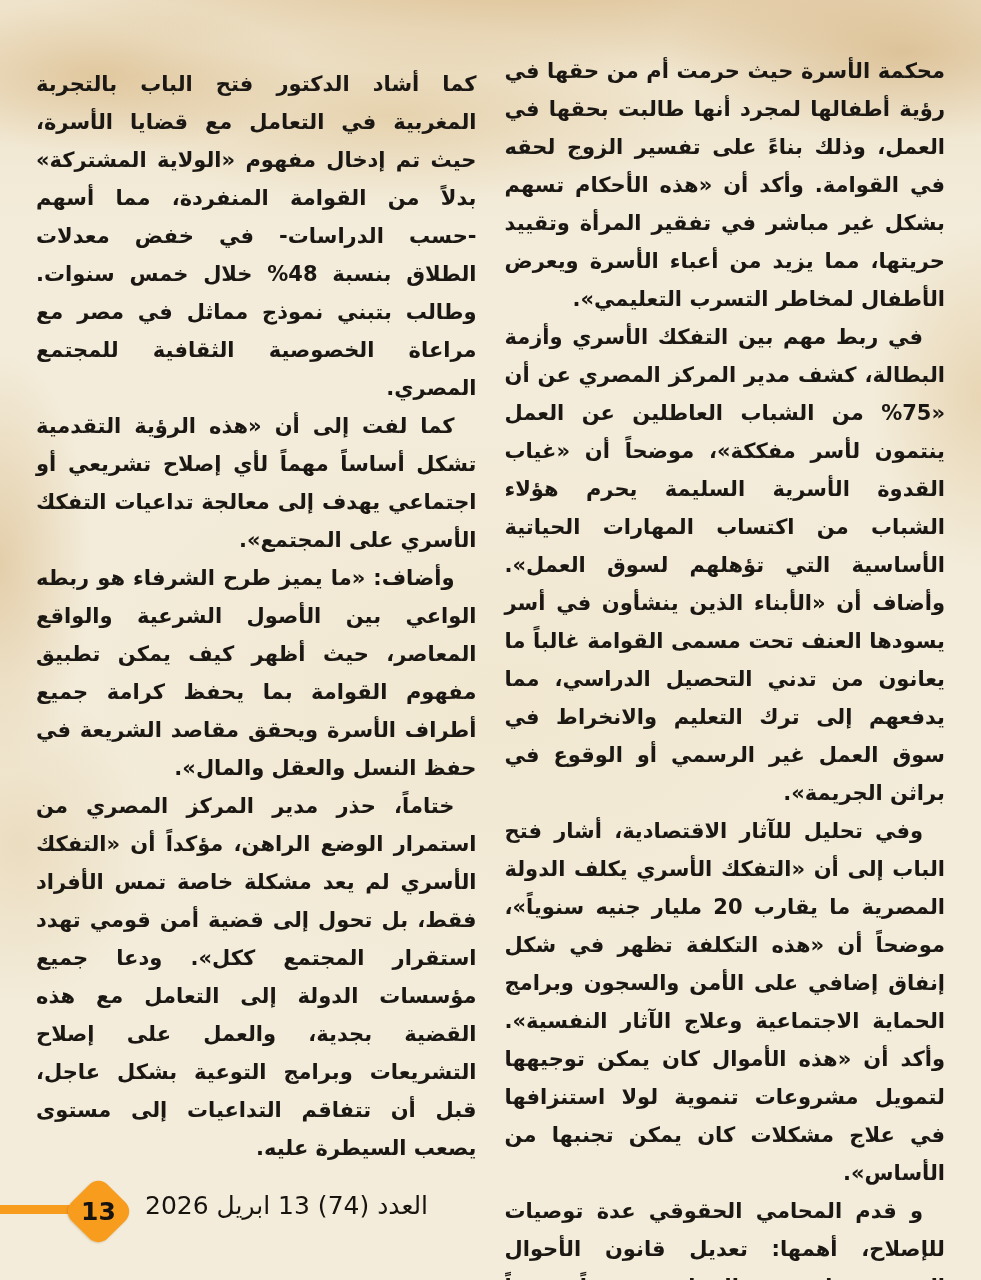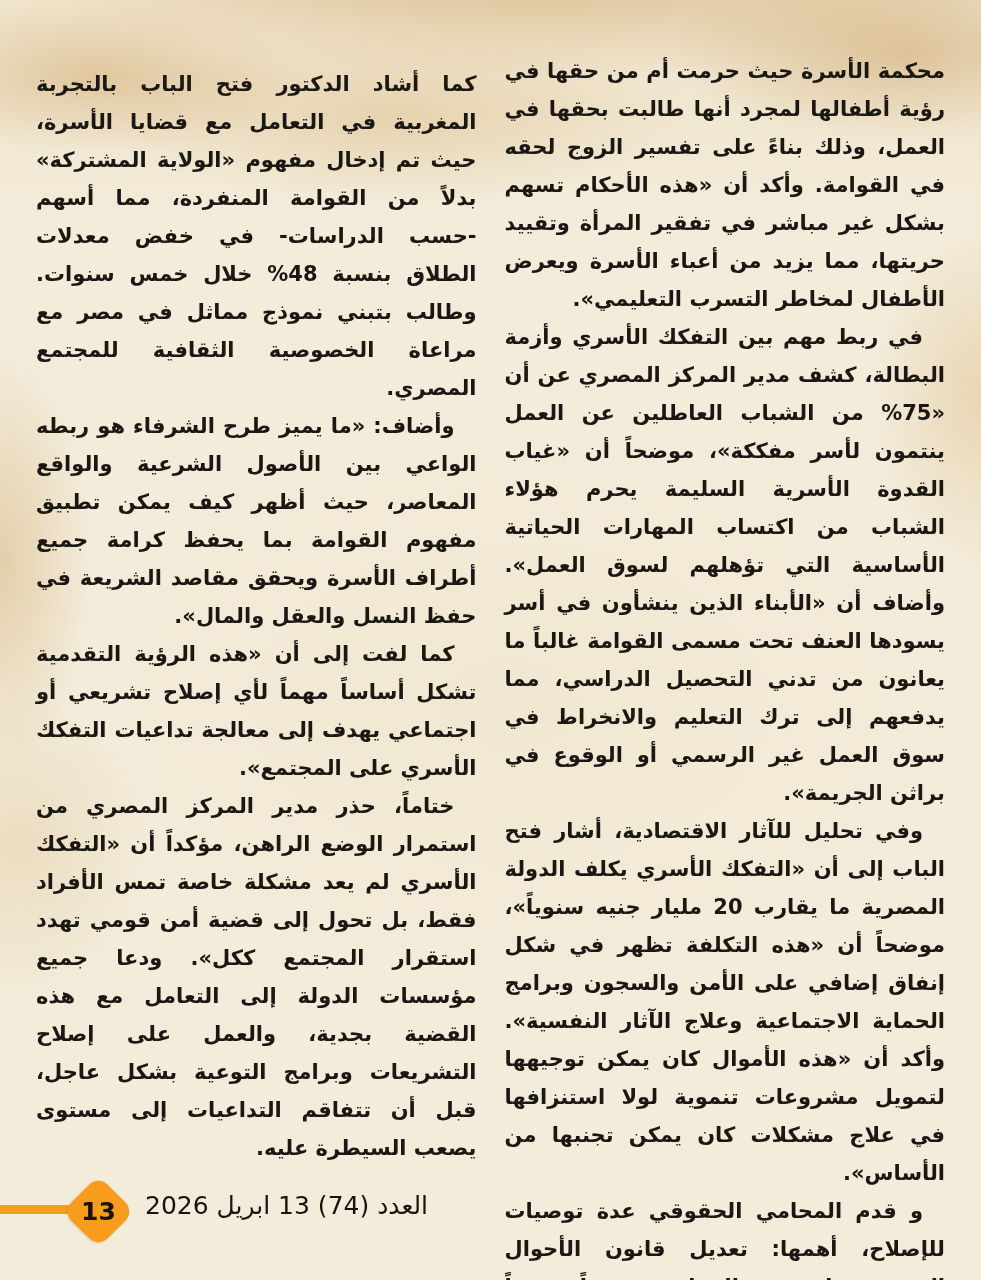--- a/index.html
+++ b/index.html
@@ -80,22 +80,22 @@
 
     <div class="col col-right">
       <p>محكمة الأسرة حيث حرمت أم من حقها في رؤية أطفالها لمجرد أنها طالبت بحقها في العمل، وذلك بناءً على تفسير الزوج لحقه في القوامة. وأكد أن «هذه الأحكام تسهم بشكل غير مباشر في تفقير المرأة وتقييد حريتها، مما يزيد من أعباء الأسرة ويعرض الأطفال لمخاطر التسرب التعليمي».</p>
       <p>في ربط مهم بين التفكك الأسري وأزمة البطالة، كشف مدير المركز المصري عن أن «75% من الشباب العاطلين عن العمل ينتمون لأسر مفككة»، موضحاً أن «غياب القدوة الأسرية السليمة يحرم هؤلاء الشباب من اكتساب المهارات الحياتية الأساسية التي تؤهلهم لسوق العمل». وأضاف أن «الأبناء الذين ينشأون في أسر يسودها العنف تحت مسمى القوامة غالباً ما يعانون من تدني التحصيل الدراسي، مما يدفعهم إلى ترك التعليم والانخراط في سوق العمل غير الرسمي أو الوقوع في براثن الجريمة».</p>
       <p>وفي تحليل للآثار الاقتصادية، أشار فتح الباب إلى أن «التفكك الأسري يكلف الدولة المصرية ما يقارب 20 مليار جنيه سنوياً»، موضحاً أن «هذه التكلفة تظهر في شكل إنفاق إضافي على الأمن والسجون وبرامج الحماية الاجتماعية وعلاج الآثار النفسية». وأكد أن «هذه الأموال كان يمكن توجيهها لتمويل مشروعات تنموية لولا استنزافها في علاج مشكلات كان يمكن تجنبها من الأساس».</p>
       <p>و قدم المحامي الحقوقي عدة توصيات للإصلاح، أهمها: تعديل قانون الأحوال الشخصية لتعريف القوامة تعريفاً دقيقاً يراعي المقاصد الشرعية، إنشاء محاكم أسرة متخصصة تضم خبراء في علم الاجتماع والنفس، وإصدار دليل إرشادي للقضاة حول تفسير النصوص المتعلقة</p>
     </div>
 
     <div class="col col-left">
       <p>كما أشاد الدكتور فتح الباب بالتجربة المغربية في التعامل مع قضايا الأسرة، حيث تم إدخال مفهوم «الولاية المشتركة» بدلاً من القوامة المنفردة، مما أسهم -حسب الدراسات- في خفض معدلات الطلاق بنسبة 48% خلال خمس سنوات. وطالب بتبني نموذج مماثل في مصر مع مراعاة الخصوصية الثقافية للمجتمع المصري.</p>
+      <p>كما لفت إلى أن «هذه الرؤية التقدمية تشكل أساساً مهماً لأي إصلاح تشريعي أو اجتماعي يهدف إلى معالجة تداعيات التفكك الأسري على المجتمع».</p>
       <p>وأضاف: «ما يميز طرح الشرفاء هو ربطه الواعي بين الأصول الشرعية والواقع المعاصر، حيث أظهر كيف يمكن تطبيق مفهوم القوامة بما يحفظ كرامة جميع أطراف الأسرة ويحقق مقاصد الشريعة في حفظ النسل والعقل والمال».</p>
-      <p>كما لفت إلى أن «هذه الرؤية التقدمية تشكل أساساً مهماً لأي إصلاح تشريعي أو اجتماعي يهدف إلى معالجة تداعيات التفكك الأسري على المجتمع».</p>
       <p>ختاماً، حذر مدير المركز المصري من استمرار الوضع الراهن، مؤكداً أن «التفكك الأسري لم يعد مشكلة خاصة تمس الأفراد فقط، بل تحول إلى قضية أمن قومي تهدد استقرار المجتمع ككل». ودعا جميع مؤسسات الدولة إلى التعامل مع هذه القضية بجدية، والعمل على إصلاح التشريعات وبرامج التوعية بشكل عاجل، قبل أن تتفاقم التداعيات إلى مستوى يصعب السيطرة عليه.</p>
     </div>
 
   </div>
 
   <div class="footer-line"></div>
 
   <div class="badge">
     <span class="badge-num">13</span>
   </div>

